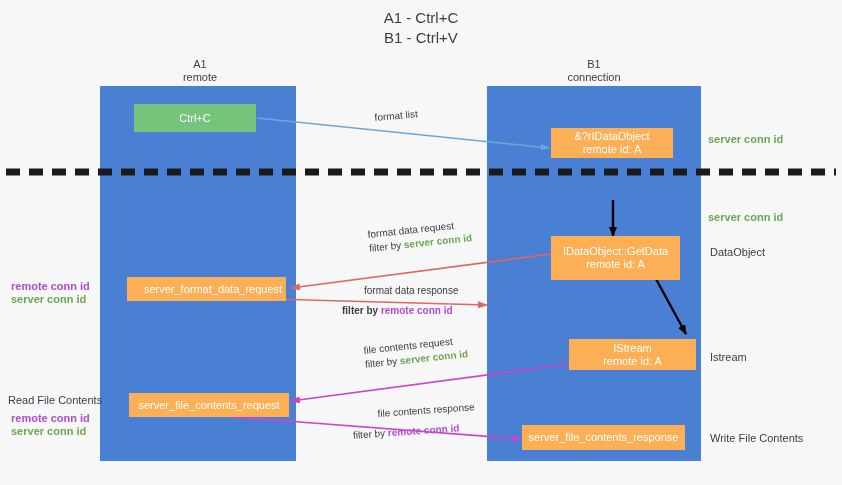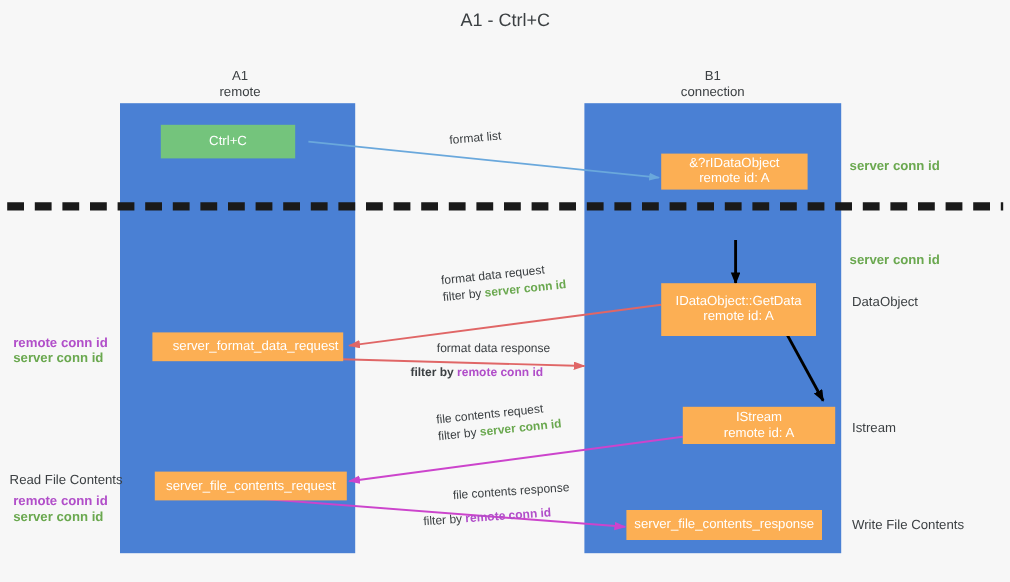--- a/index.html
+++ b/index.html
@@ -67,20 +67,21 @@
   svg.overlay{position:absolute;left:0;top:0;width:842px;height:485px;
     pointer-events:none;overflow:visible;}
 </style>
 </head>
 <body>
 
 <div id="stage">
 
   <div class="title">
     <span>A1 - Ctrl+C</span>
+    <span>B1 - Ctrl+V</span>
   </div>
 
   <div class="lane-head" style="left:130px;top:58px;width:140px;">
     <div class="big">A1</div>
     <div>remote</div>
   </div>
   <div class="lane-head" style="left:524px;top:58px;width:140px;">
     <div class="big">B1</div>
     <div>connection</div>
   </div>
@@ -114,21 +115,21 @@
 
     <line x1="551" y1="254" x2="291" y2="288" stroke="#e06666" stroke-width="1.6" marker-end="url(#ah-red)"></line>
 
     <line x1="130" y1="295" x2="487" y2="305" stroke="#e06666" stroke-width="1.6" marker-end="url(#ah-red)"></line>
 
     <line x1="569" y1="364" x2="291" y2="401" stroke="#cc44cc" stroke-width="1.6" marker-end="url(#ah-mag)"></line>
 
     <line x1="130" y1="409" x2="521" y2="439" stroke="#cc44cc" stroke-width="1.6" marker-end="url(#ah-mag)"></line>
   </svg>
 
-  <div class="box green" style="left:134px;top:104px;width:112px;height:28px;">
+  <div class="box green" style="left:134px;top:104px;width:122px;height:28px;">
     <span>Ctrl+C</span>
   </div>
 
   <div class="box orange" style="left:551px;top:128px;width:122px;height:30px;">
     <span>&amp;?rIDataObject</span>
     <span class="l2">remote id: A</span>
   </div>
 
 
   <div class="box orange" style="left:551px;top:236px;width:129px;height:44px;">

